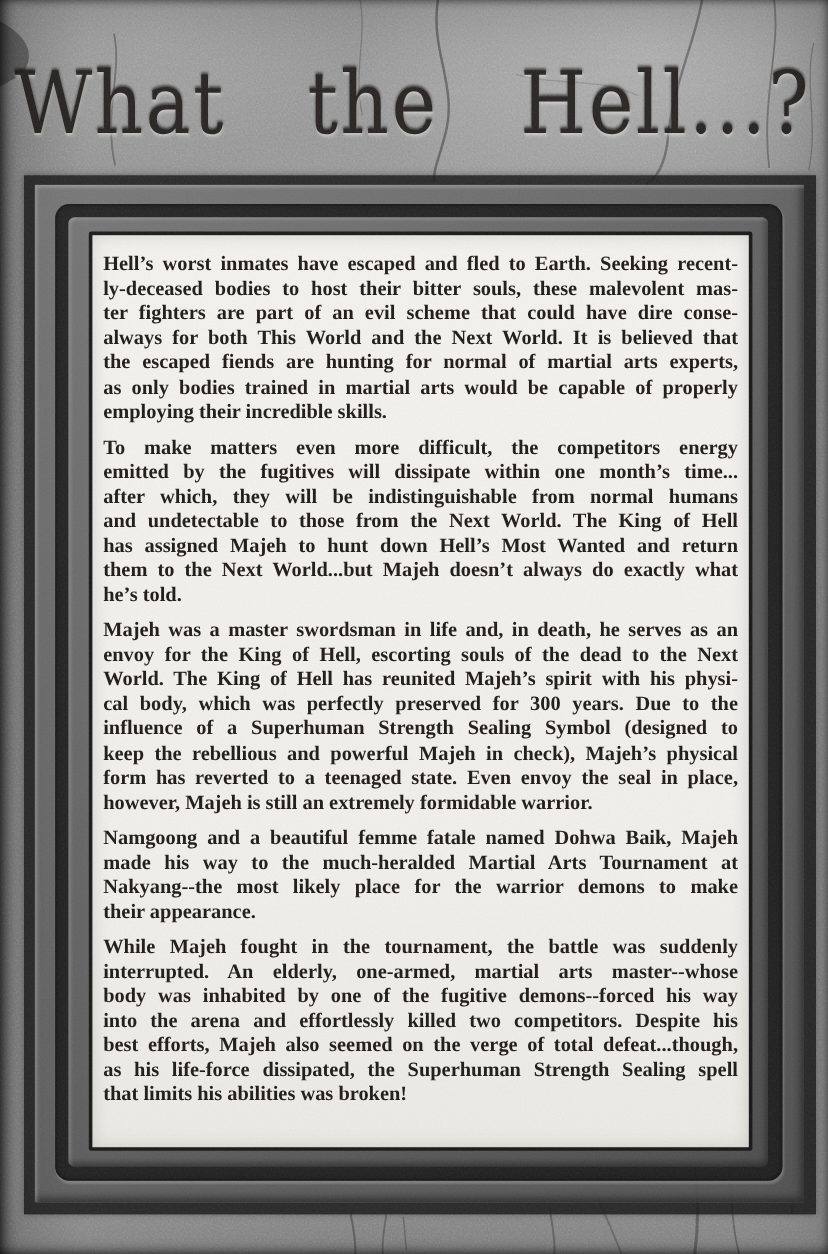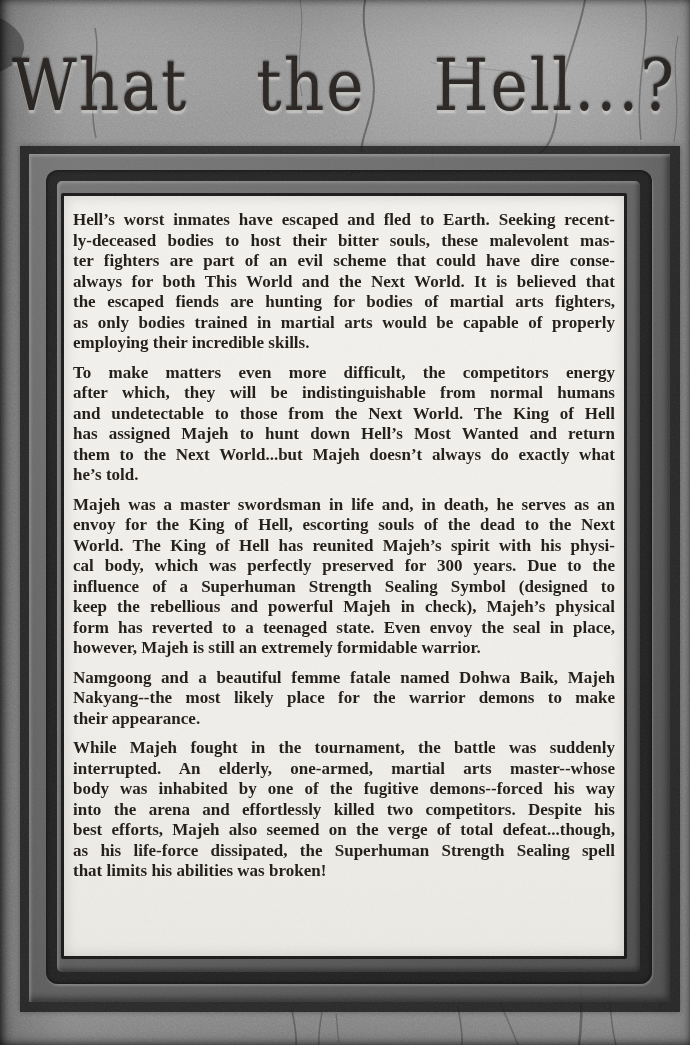--- a/index.html
+++ b/index.html
@@ -45,21 +45,21 @@
     background:rgba(24,24,24,0.85);
     border-radius:12px;
     box-shadow:inset 0 0 4px rgba(0,0,0,0.8), 1px 2px 2px rgba(230,230,230,0.25);
     padding:11px 12px 12px 11px;
   }
   .band-inner{
     width:100%;height:100%;box-sizing:border-box;
     background:linear-gradient(135deg, rgba(160,160,160,0.66) 0%, rgba(132,132,132,0.6) 60%, rgba(104,104,104,0.64) 100%);
     border-radius:5px;
     box-shadow:inset 2px 2px 3px rgba(255,255,255,0.22), inset -2px -3px 5px rgba(0,0,0,0.42);
-    padding:12px 13px 13px 4px;
+    padding:12px 13px 13px 17px;
   }
   .paper-edge{
     width:100%;height:100%;box-sizing:border-box;
     background:rgba(18,18,18,0.92);border-radius:2px;
     padding:3px;
   }
   .paper{
     width:100%;height:100%;box-sizing:border-box;
     background:linear-gradient(180deg,#f4f2ee 0%, #f1efeb 70%, #eceae4 100%);
     box-shadow:inset 0 0 14px rgba(60,60,60,0.18);
@@ -130,44 +130,46 @@
     <div class="groove">
       <div class="band-inner">
         <div class="paper-edge">
           <div class="paper">
             <div>
                 <div class="para">
                   <div class="line">Hell’s worst inmates have escaped and fled to Earth. Seeking recent-</div>
                   <div class="line">ly-deceased bodies to host their bitter souls, these malevolent mas-</div>
                   <div class="line">ter fighters are part of an evil scheme that could have dire conse-</div>
                   <div class="line">always for both This World and the Next World. It is believed that</div>
-                  <div class="line">the escaped fiends are hunting for bodies of martial arts fighters,</div>
+                  <div class="line">the escaped fiends are hunting for normal of martial arts experts,</div>
                   <div class="line">as only bodies trained in martial arts would be capable of properly</div>
                   <div class="line last">employing their incredible skills.</div>
                 </div>
                 <div class="para">
                   <div class="line">To make matters even more difficult, the competitors energy</div>
+                  <div class="line">emitted by the fugitives will dissipate within one month’s time...</div>
                   <div class="line">after which, they will be indistinguishable from normal humans</div>
                   <div class="line">and undetectable to those from the Next World. The King of Hell</div>
                   <div class="line">has assigned Majeh to hunt down Hell’s Most Wanted and return</div>
                   <div class="line">them to the Next World...but Majeh doesn’t always do exactly what</div>
                   <div class="line last">he’s told.</div>
                 </div>
                 <div class="para">
                   <div class="line">Majeh was a master swordsman in life and, in death, he serves as an</div>
                   <div class="line">envoy for the King of Hell, escorting souls of the dead to the Next</div>
                   <div class="line">World. The King of Hell has reunited Majeh’s spirit with his physi-</div>
                   <div class="line">cal body, which was perfectly preserved for 300 years. Due to the</div>
                   <div class="line">influence of a Superhuman Strength Sealing Symbol (designed to</div>
                   <div class="line">keep the rebellious and powerful Majeh in check), Majeh’s physical</div>
                   <div class="line">form has reverted to a teenaged state. Even envoy the seal in place,</div>
                   <div class="line last">however, Majeh is still an extremely formidable warrior.</div>
                 </div>
                 <div class="para">
                   <div class="line">Namgoong and a beautiful femme fatale named Dohwa Baik, Majeh</div>
+                  <div class="line">made his way to the much-heralded Martial Arts Tournament at</div>
                   <div class="line">Nakyang--the most likely place for the warrior demons to make</div>
                   <div class="line last">their appearance.</div>
                 </div>
                 <div class="para">
                   <div class="line">While Majeh fought in the tournament, the battle was suddenly</div>
                   <div class="line">interrupted. An elderly, one-armed, martial arts master--whose</div>
                   <div class="line">body was inhabited by one of the fugitive demons--forced his way</div>
                   <div class="line">into the arena and effortlessly killed two competitors. Despite his</div>
                   <div class="line">best efforts, Majeh also seemed on the verge of total defeat...though,</div>
                   <div class="line">as his life-force dissipated, the Superhuman Strength Sealing spell</div>

